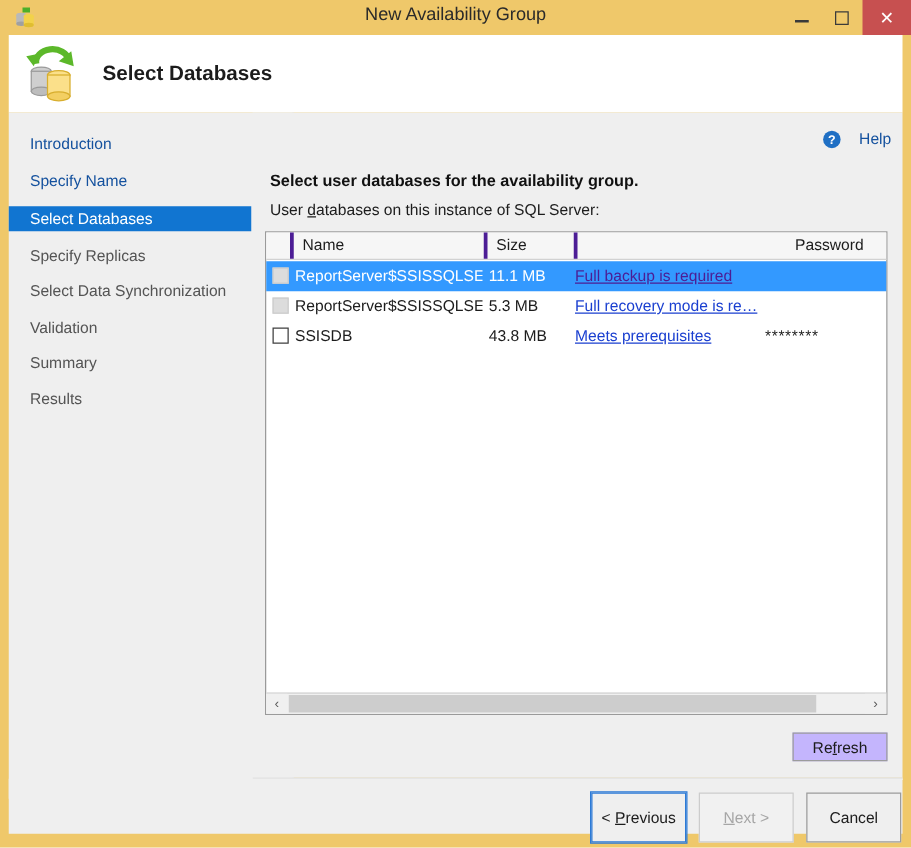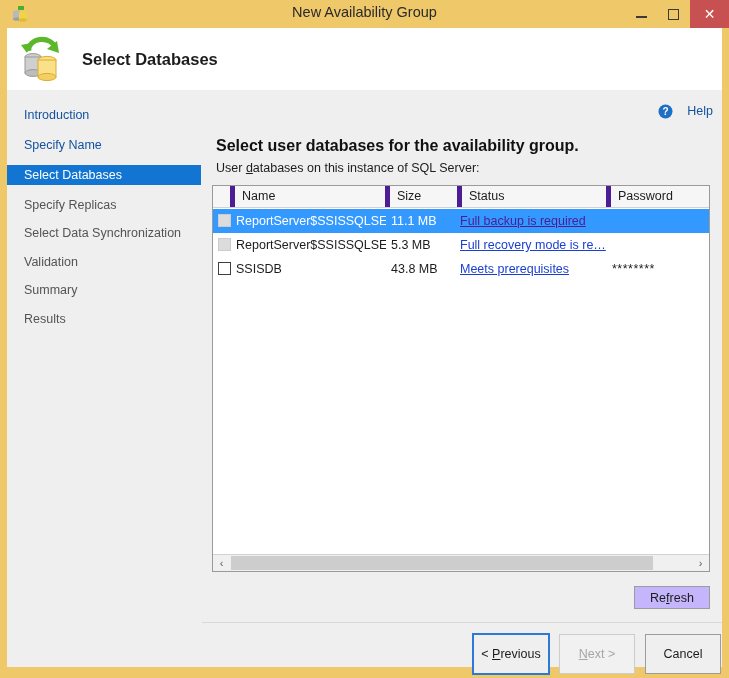--- a/index.html
+++ b/index.html
@@ -154,21 +154,21 @@
   #help-label {
     position: absolute; right: 0; top: 0;
     font-size: 12.5px;
     color: #14519e;
     line-height: 17px;
   }
 
   #instr-main {
     position: absolute;
     left: 216px; top: 137px;
-    font-size: 16px;
+    font-size: 13px;
     font-weight: bold;
     color: #111111;
   }
   #instr-sub {
     position: absolute;
     left: 216px; top: 161px;
     font-size: 12.5px;
     color: #1c1c1c;
   }
   .accel { text-decoration: underline; }
@@ -191,29 +191,29 @@
     box-sizing: border-box;
   }
   .col-head {
     position: absolute;
     top: 0;
     height: 21px;
     line-height: 21px;
     font-size: 12.5px;
     color: #1c1c1c;
     box-sizing: border-box;
-    border-right: 5px solid #4c1d95;
+    border-right: 3px solid #4c1d95;
     padding-left: 7px;
     white-space: nowrap;
   }
   #ch-check { left: 0;   width: 22px; padding-left: 0; }
   #ch-name  { left: 22px; width: 155px; }
   #ch-size  { left: 177px; width: 72px; }
   #ch-stat  { left: 249px; width: 149px; }
-  #ch-pass  { left: 398px; width: 98px; border-right: none; }
+  #ch-pass  { left: 398px; width: 98px; border-right: none; text-align: center; }
 
   .row {
     position: absolute;
     left: 0;
     width: 496px;
     height: 24px;
   }
   .row.selected { background: #3399ff; }
   .cb {
     position: absolute;
@@ -400,21 +400,20 @@
   </div>
 
   <div id="instr-main">Select user databases for the availability group.</div>
   <div id="instr-sub"><span>User </span><span class="accel">d</span><span>atabases on this instance of SQL Server:</span></div>
 
   <div id="listview">
     <div id="list-header">
       <div class="col-head" id="ch-check"></div>
       <div class="col-head" id="ch-name">Name</div>
       <div class="col-head" id="ch-size">Size</div>
-      <div class="col-head" id="ch-stat">Status</div>
       <div class="col-head" id="ch-pass">Password</div>
     </div>
 
     <div class="row selected" style="top:23px">
       <span class="cb disabled"></span>
       <span class="cell c-name">ReportServer$SSISSQLSER…</span>
       <span class="cell c-size">11.1 MB</span>
       <span class="cell c-stat"><a>Full backup is required</a></span>
       <span class="cell c-pass"></span>
     </div>

